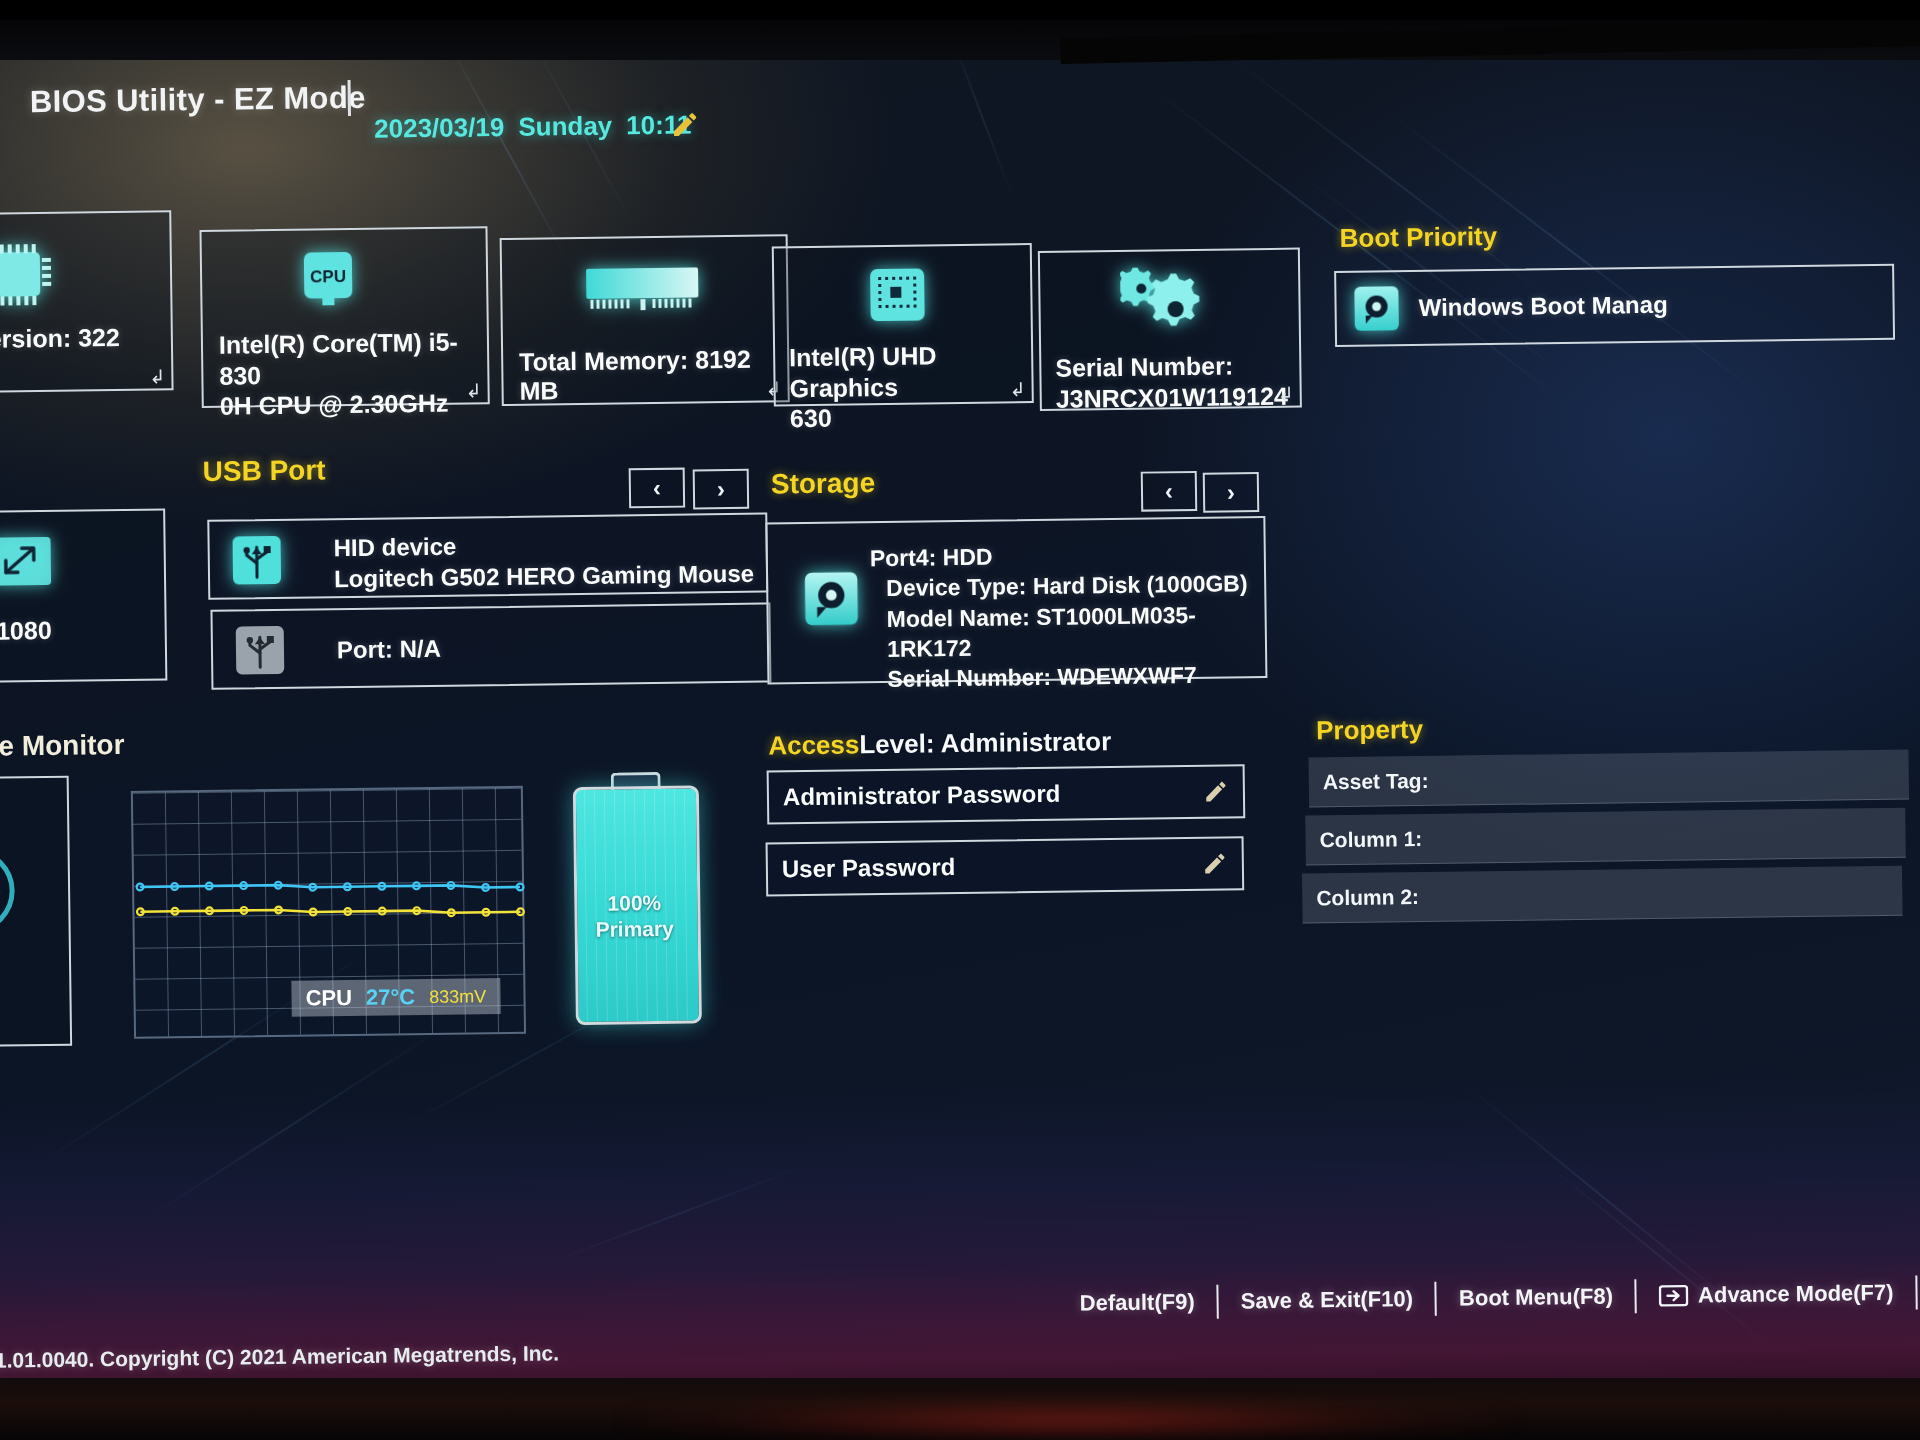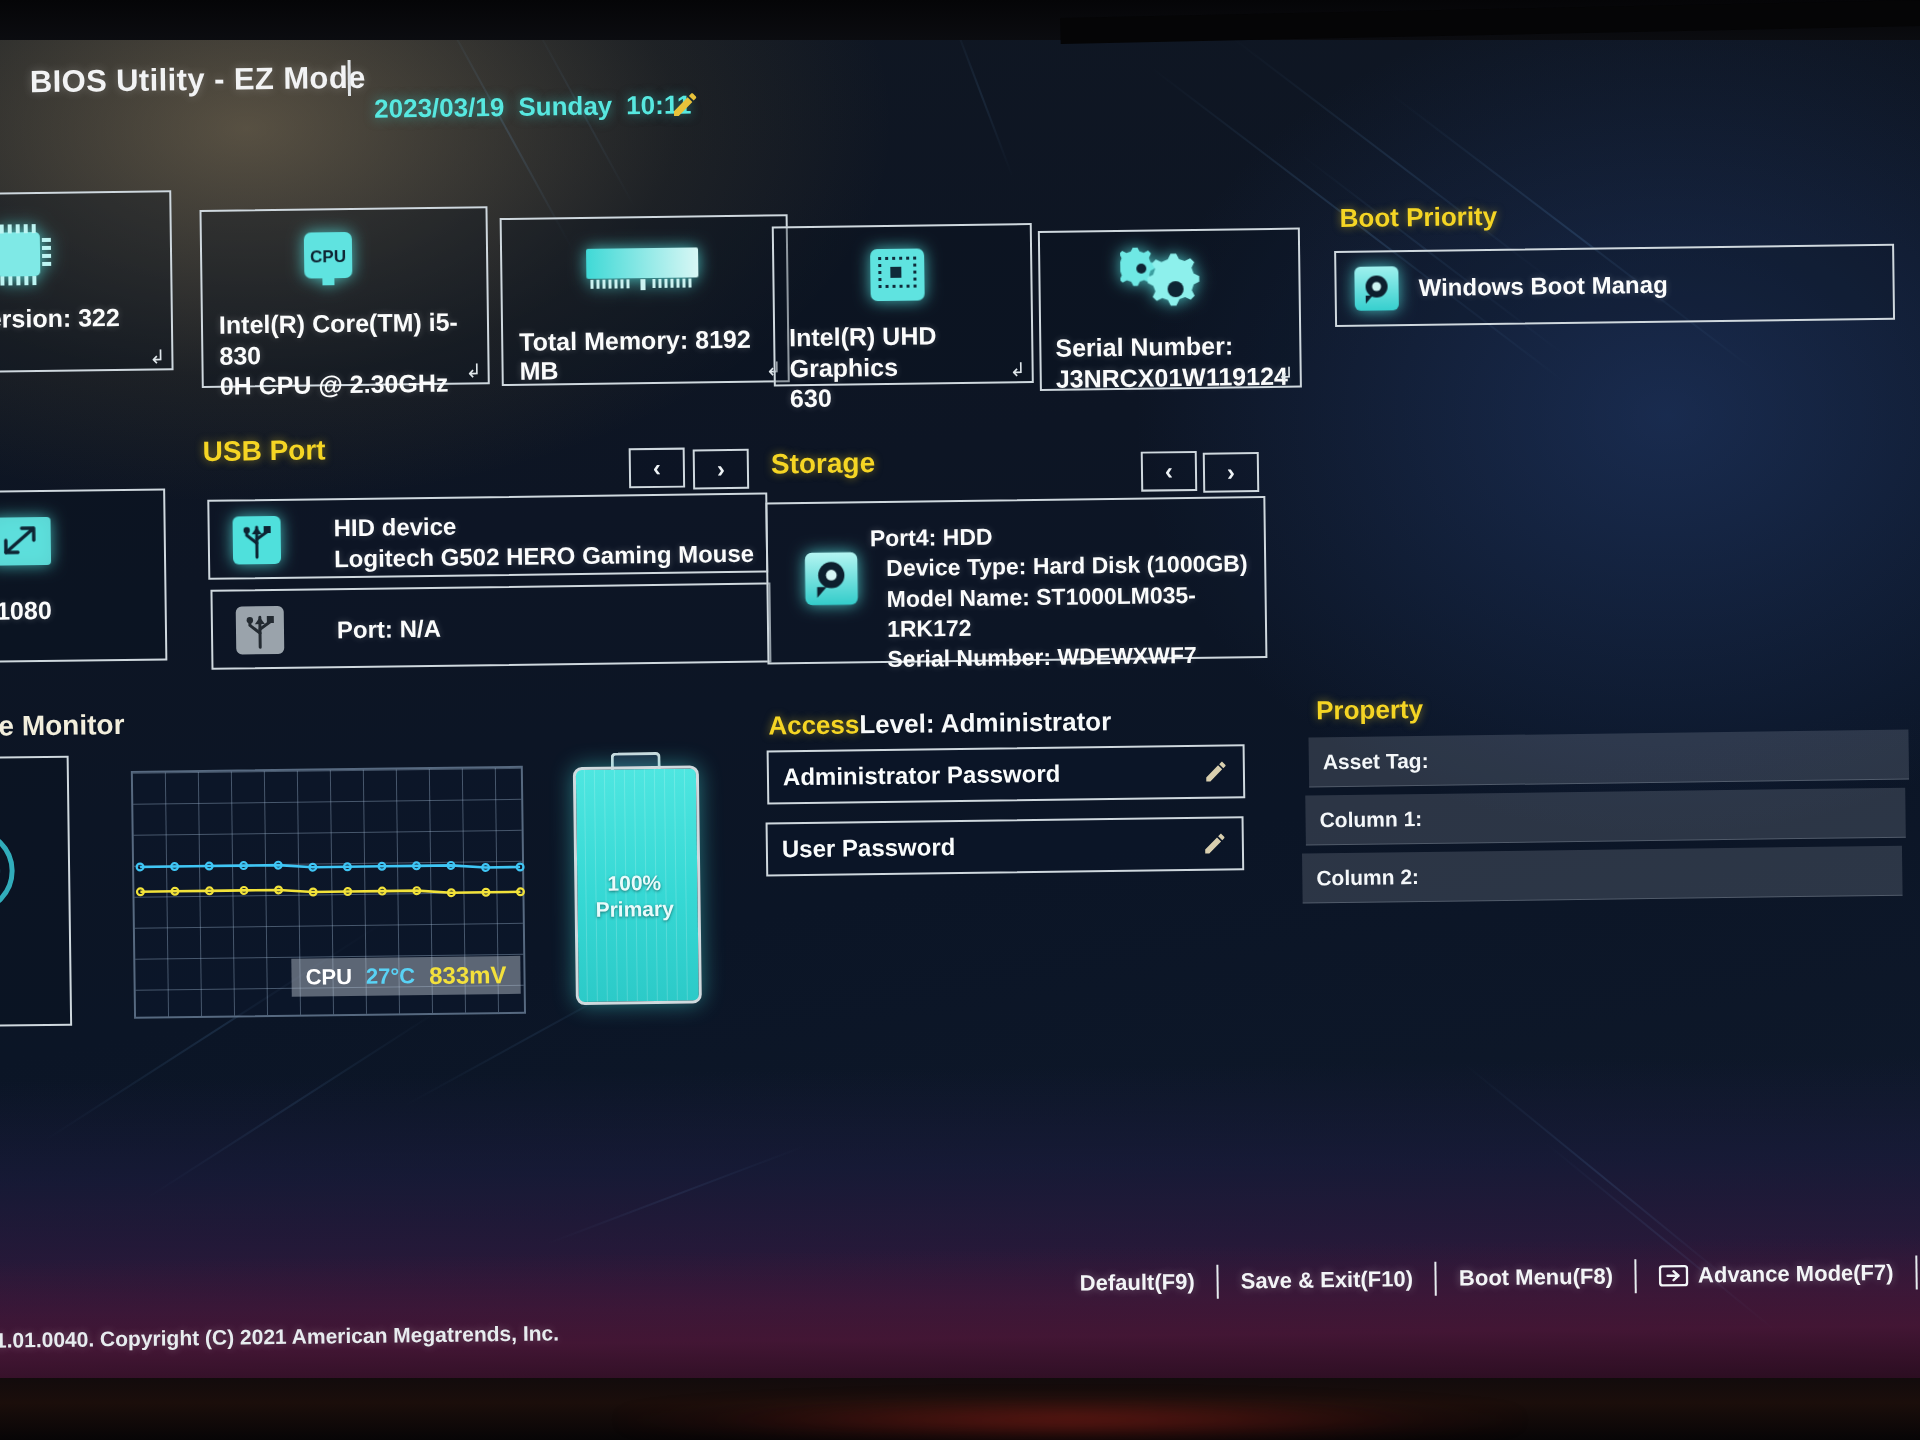--- a/index.html
+++ b/index.html
@@ -1,19 +1,19 @@
 <!DOCTYPE html>
 <html><head>
 <meta charset="utf-8">
 <style>
   html,body{margin:0;padding:0;background:#000;}
   body{width:1920px;height:1440px;overflow:hidden;font-family:"Liberation Sans",sans-serif;}
 
   
-  #photo{position:absolute;inset:0;background:#09090c;overflow:hidden;}
+  #photo{position:absolute;inset:0;background:#09090c;overflow:hidden;margin-top:20px;}
 
   
   #bezel-top{position:absolute;left:0;top:0;width:1920px;height:40px;
        background:linear-gradient(180deg,#050507 0%,#0b0c10 100%);z-index:40;}
   #bezel-top-right{position:absolute;right:0;top:0;width:860px;height:26px;
        background:#050506;z-index:41;
        transform-origin:right top;transform:rotate(-1.2deg);}
   #bezel-bottom{position:absolute;left:0;bottom:0;width:1920px;height:62px;
        background:linear-gradient(180deg,#120b0c 0%,#1b0e0b 40%,#070506 100%);z-index:40;}
   #bezel-glow{position:absolute;left:620px;bottom:0px;width:900px;height:40px;z-index:41;
@@ -438,21 +438,21 @@
             <circle cx="282.4" cy="96.7" r="3.4" fill="none" stroke="#3fc6f5" stroke-width="2.2"></circle>
             <circle cx="316.9" cy="96.7" r="3.4" fill="none" stroke="#3fc6f5" stroke-width="2.2"></circle>
             <circle cx="351.5" cy="99.2" r="3.4" fill="none" stroke="#3fc6f5" stroke-width="2.2"></circle>
             <circle cx="386.0" cy="99.2" r="3.4" fill="none" stroke="#3fc6f5" stroke-width="2.2"></circle>
           </svg>
 
       <div style="position:absolute;left:156px;bottom:18px;background:rgba(190,200,210,.45);
                   padding:5px 14px;display:flex;gap:14px;align-items:center;">
         <span style="color:#fff;font-weight:bold;font-size:22px;">CPU</span>
         <span style="color:#59d2f5;font-weight:bold;font-size:22px;">27°C</span>
-        <span style="color:#f3e03c;font-weight:bold;font-size:24px;">833mV</span>
+        <span style="color:#f3e03c;font-weight:normal;font-size:18px;">833mV</span>
       </div>
     </div>
 
     <div id="battery" style="left:594px;top:740px;width:124px;height:250px;">
       <div id="batt-cap"></div>
       <div id="batt-body">
         <div class="battstripe" style="left:8px"></div>
             <div class="battstripe" style="left:18px"></div>
         <div class="battstripe" style="left:28px"></div>
             <div class="battstripe" style="left:38px"></div>

